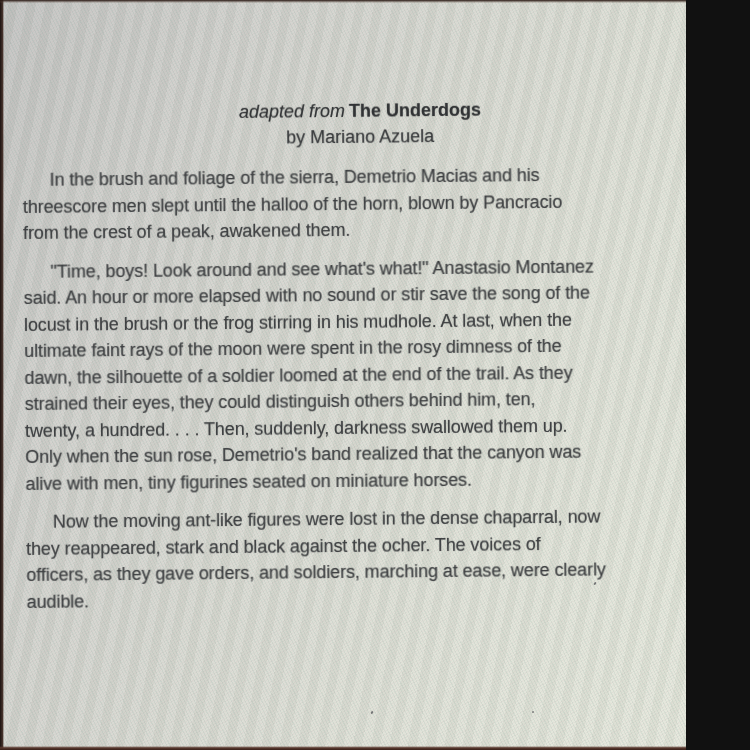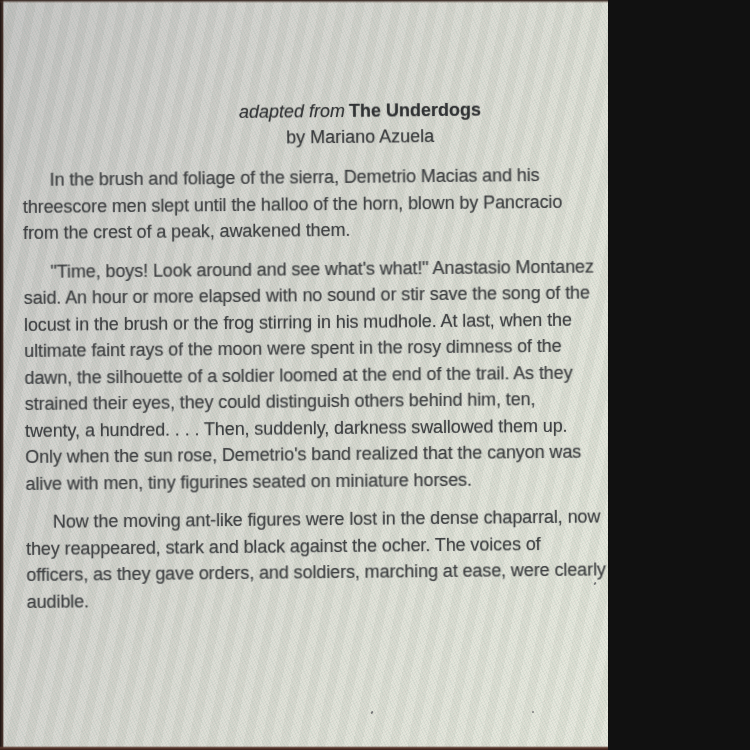--- a/index.html
+++ b/index.html
@@ -2,21 +2,21 @@
 <html><head>
 <meta charset="utf-8">
 <style>
   html, body {
     margin: 0;
     padding: 0;
     background: #111;
   }
   .photo {
     position: relative;
-    width: 608px;
+    width: 686px;
     height: 750px;
     overflow: hidden;
     font-family: "Liberation Sans", sans-serif;
     
     background:
       repeating-linear-gradient(63deg,  rgba(92, 146, 132, 0.10) 0 1px, rgba(0,0,0,0) 1px 3px),
       repeating-linear-gradient(-27deg, rgba(196, 160, 168, 0.09) 0 1px, rgba(0,0,0,0) 1px 3px),
       repeating-linear-gradient(100deg, rgba(255,255,255,0.06) 0 9px, rgba(104, 114, 102, 0.05) 9px 18px),
       linear-gradient(115deg, #c3c3c1 0%, #cfcfcb 22%, #d8d9d1 48%, #dfe1d7 72%, #e4e7db 100%);
   }

